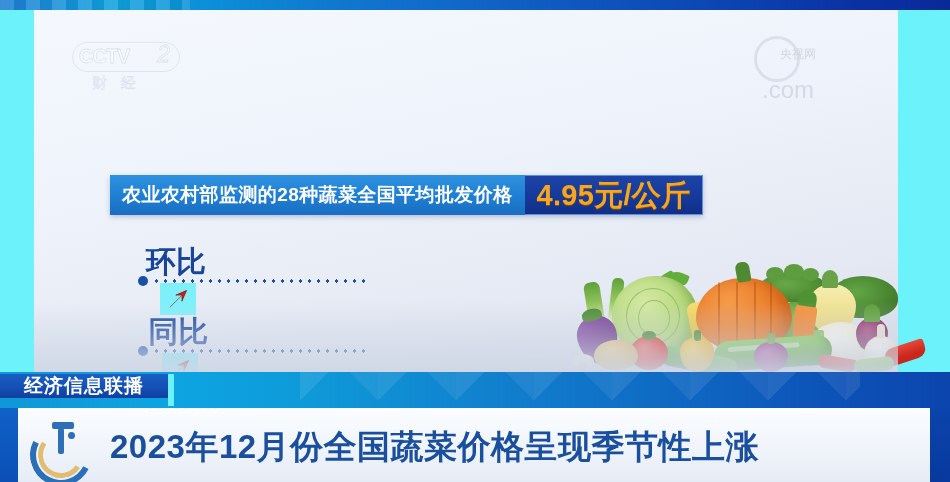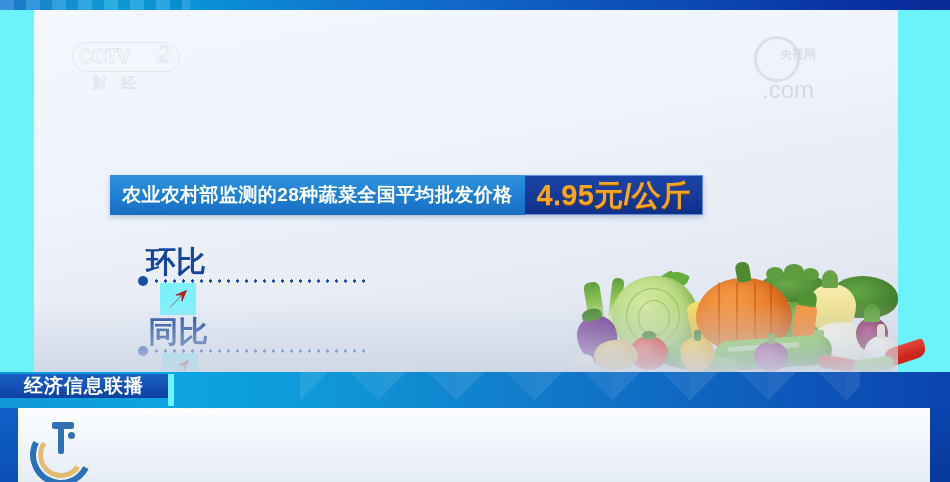--- a/index.html
+++ b/index.html
@@ -879,14 +879,15 @@
   <div class="headline-left-fill"></div>
   <div class="headline-right-fill"></div>
   <div class="headline-bar"></div>
   <div class="finance-logo">
     <div class="arc-outer"></div>
     <div class="arc-inner"></div>
     <div class="bar"></div>
     <div class="stick"></div>
     <div class="dot"></div>
   </div>
+  <div class="headline-text">2023年12月份全国蔬菜价格呈现季节性上涨</div>
 
 </div>
 
 </body></html>

